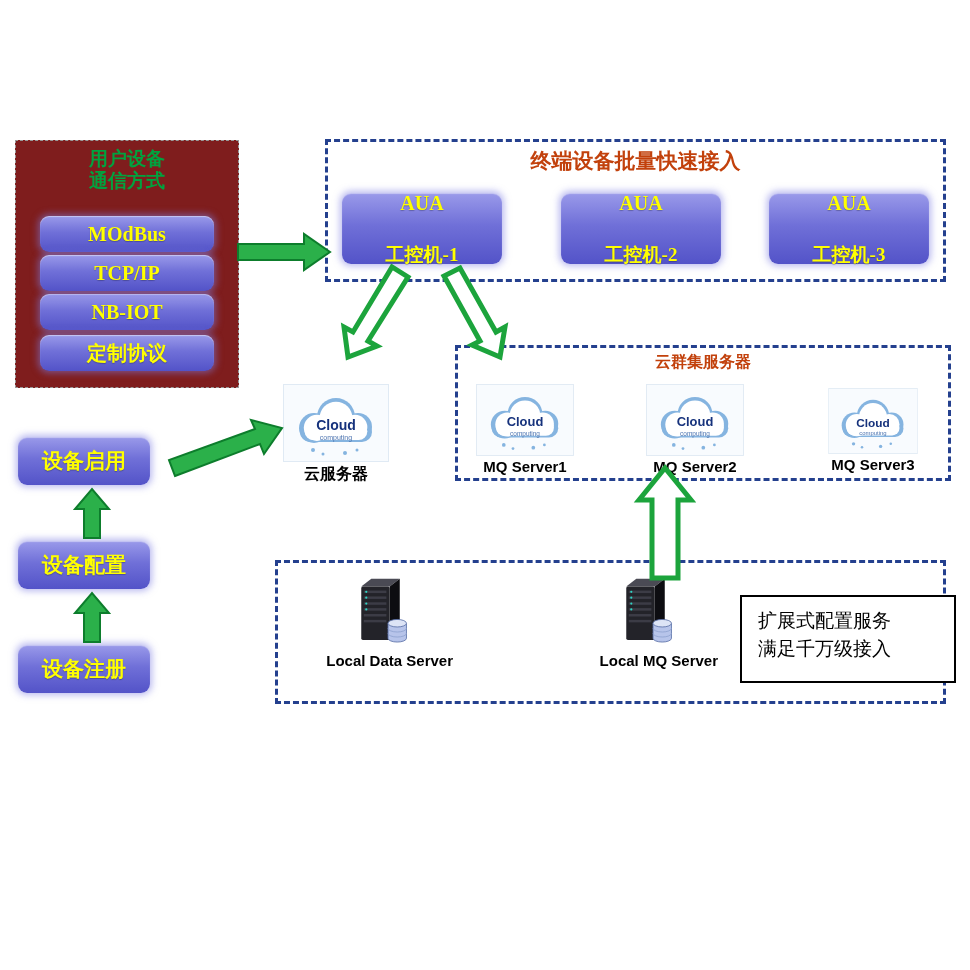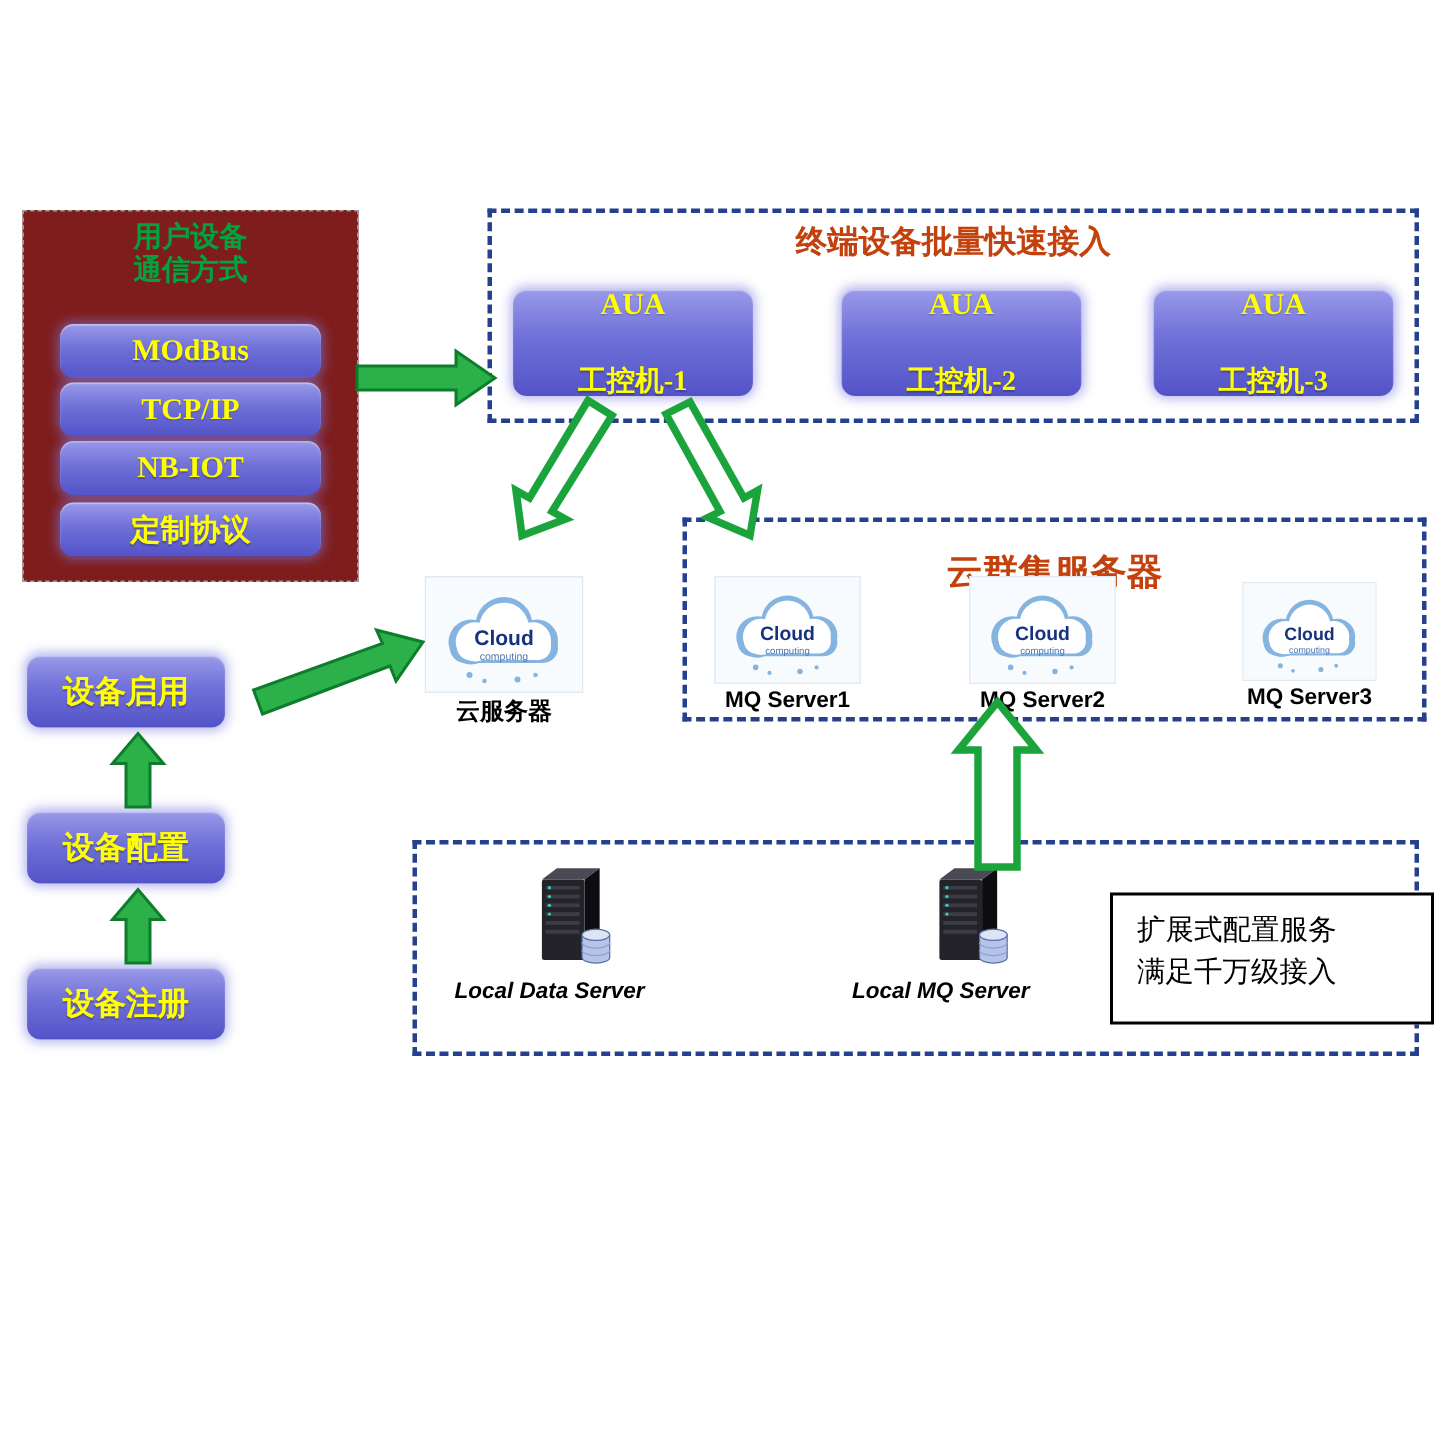--- a/index.html
+++ b/index.html
@@ -24,21 +24,21 @@
     text-shadow:0 1px 1px rgba(0,0,0,.25);font-family:Liberation Serif, serif;}
   .comm-pill{left:24px;width:174px;height:36px;font-size:20px;}
   .aua{top:51px;width:160px;height:71px;font-size:20px;line-height:1.2;gap:29px;}
   .aua .l2{font-size:19px;}
   .step{left:18px;width:132px;height:48px;font-size:21px;}
 
   
   .cloud-item{position:absolute;text-align:center;}
   .cloud-item svg{display:block;margin:0 auto;}
   .cloud-label{font-weight:bold;color:#000;margin-top:2px;}
-  .srv-item{position:absolute;top:10px;width:150px;text-align:left;font-style:italic;}
+  .srv-item{position:absolute;top:10px;width:150px;text-align:right;}
   .srv-item svg{display:block;margin:0 auto;}
   .srv-label{font-weight:bold;font-size:15px;color:#000;margin-top:2px;}
 
   #note-box{position:absolute;left:462px;top:32px;width:196px;height:74px;border:2px solid #000;
     background:#fff;font-size:19px;font-weight:normal;color:#000;padding:10px 0 0 16px;line-height:1.45;}
 
   
   #arrows{position:absolute;left:0;top:0;z-index:6;pointer-events:none;}
   .solid{fill:#2bb04a;stroke:#0d7d2c;stroke-width:2;stroke-linejoin:miter;}
   .hollow{fill:#ffffff;stroke:#1ca43c;stroke-width:5;stroke-linejoin:miter;}
@@ -138,21 +138,21 @@
   </div>
 
   <div class="cloud-item" style="left:283px;top:384px;width:106px">
     <svg width="106" height="78">
         <use href="#cloud-sym"></use>
       </svg>
     <div class="cloud-label" style="font-size:16px">云服务器</div>
   </div>
 
   <div id="cluster-box" class="dashed-navy">
-    <div class="box-title" style="top:17px;font-size:24px">云群集服务器</div>
+    <div class="box-title" style="top:4px;font-size:16px">云群集服务器</div>
     <div class="cloud-item" style="left:14px;top:36px;width:106px">
       <svg width="106" height="72" viewBox="0 0 106 78">
           <use href="#cloud-sym"></use>
         </svg>
       <div class="cloud-label" style="font-size:15px">MQ Server1</div>
     </div>
     <div class="cloud-item" style="left:184px;top:36px;width:106px">
       <svg width="106" height="72" viewBox="0 0 106 78">
           <use href="#cloud-sym"></use>
         </svg>

